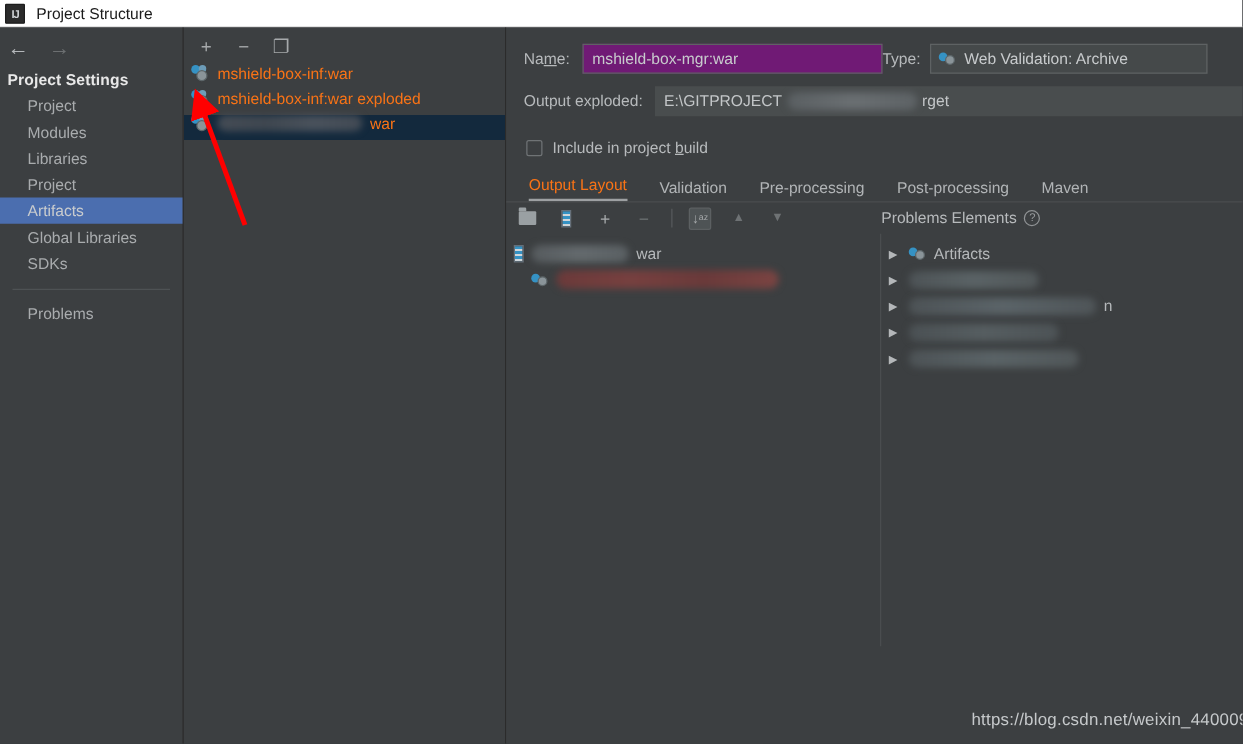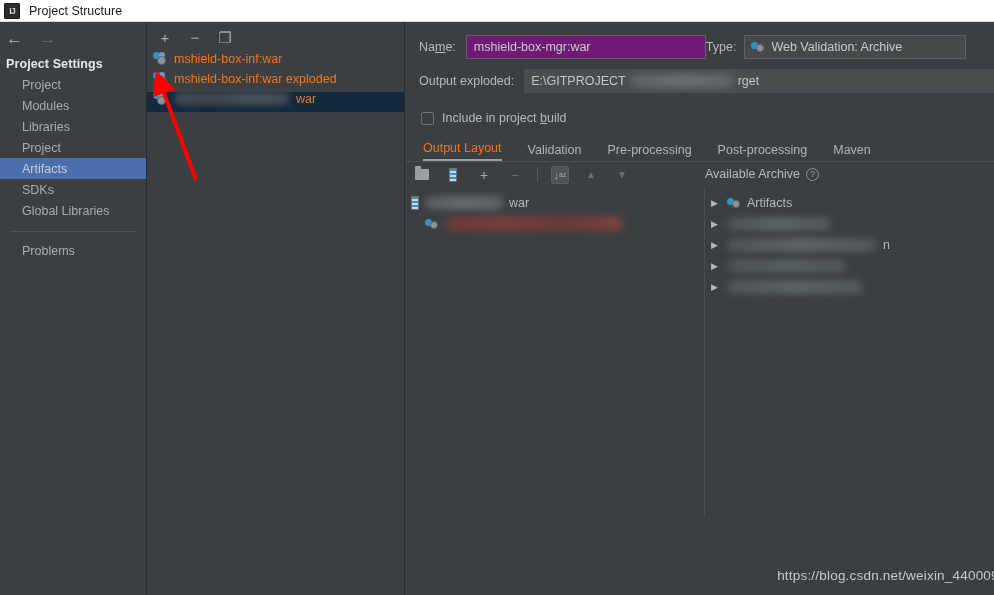--- a/index.html
+++ b/index.html
@@ -327,22 +327,22 @@
       <span class="nav-arrow disabled">→</span>
     </div>
 
     <div class="side-group">Project Settings</div>
     <div class="side-item">Project</div>
     <div class="side-item">Modules</div>
     <div class="side-item">Libraries</div>
     <div class="side-item">Project</div>
     <div class="side-item selected">Artifacts</div>
 
+    <div class="side-item">Global Libraries</div>
     <div class="side-item">SDKs</div>
-    <div class="side-item">Global Libraries</div>
 
     <div class="side-sep"></div>
     <div class="side-item">Problems</div>
   </div>
 
   <div class="artifact-pane">
     <div class="artifact-toolbar">
       <span class="tb-ico">+</span>
       <span class="tb-ico">−</span>
       <span class="tb-ico">❐</span>
@@ -426,21 +426,21 @@
         <span class="zip-icon"></span>
       </span>
       <span class="lt-ico">+</span>
       <span class="lt-ico dim">−</span>
       <span class="lt-sep"></span>
       <span class="lt-ico pressed" style="font-size:11px;">↓<sub style="font-size:7px;">az</sub></span>
       <span class="lt-ico dim" style="font-size:10px;">▲</span>
       <span class="lt-ico dim" style="font-size:10px;">▼</span>
 
       <span class="avail-head">
-        <span>Available Archive</span>
+        <span>Problems Elements</span>
         <span class="help-circle">?</span>
       </span>
     </div>
 
     <div class="split">
 
       <div class="out-tree">
         <div class="tree-row">
           <span class="zip-icon"></span>
           <span class="blur-chip" style="width:78px;height:14px;background:linear-gradient(90deg,#565b5e,#646a6d,#5a6063);"></span>

